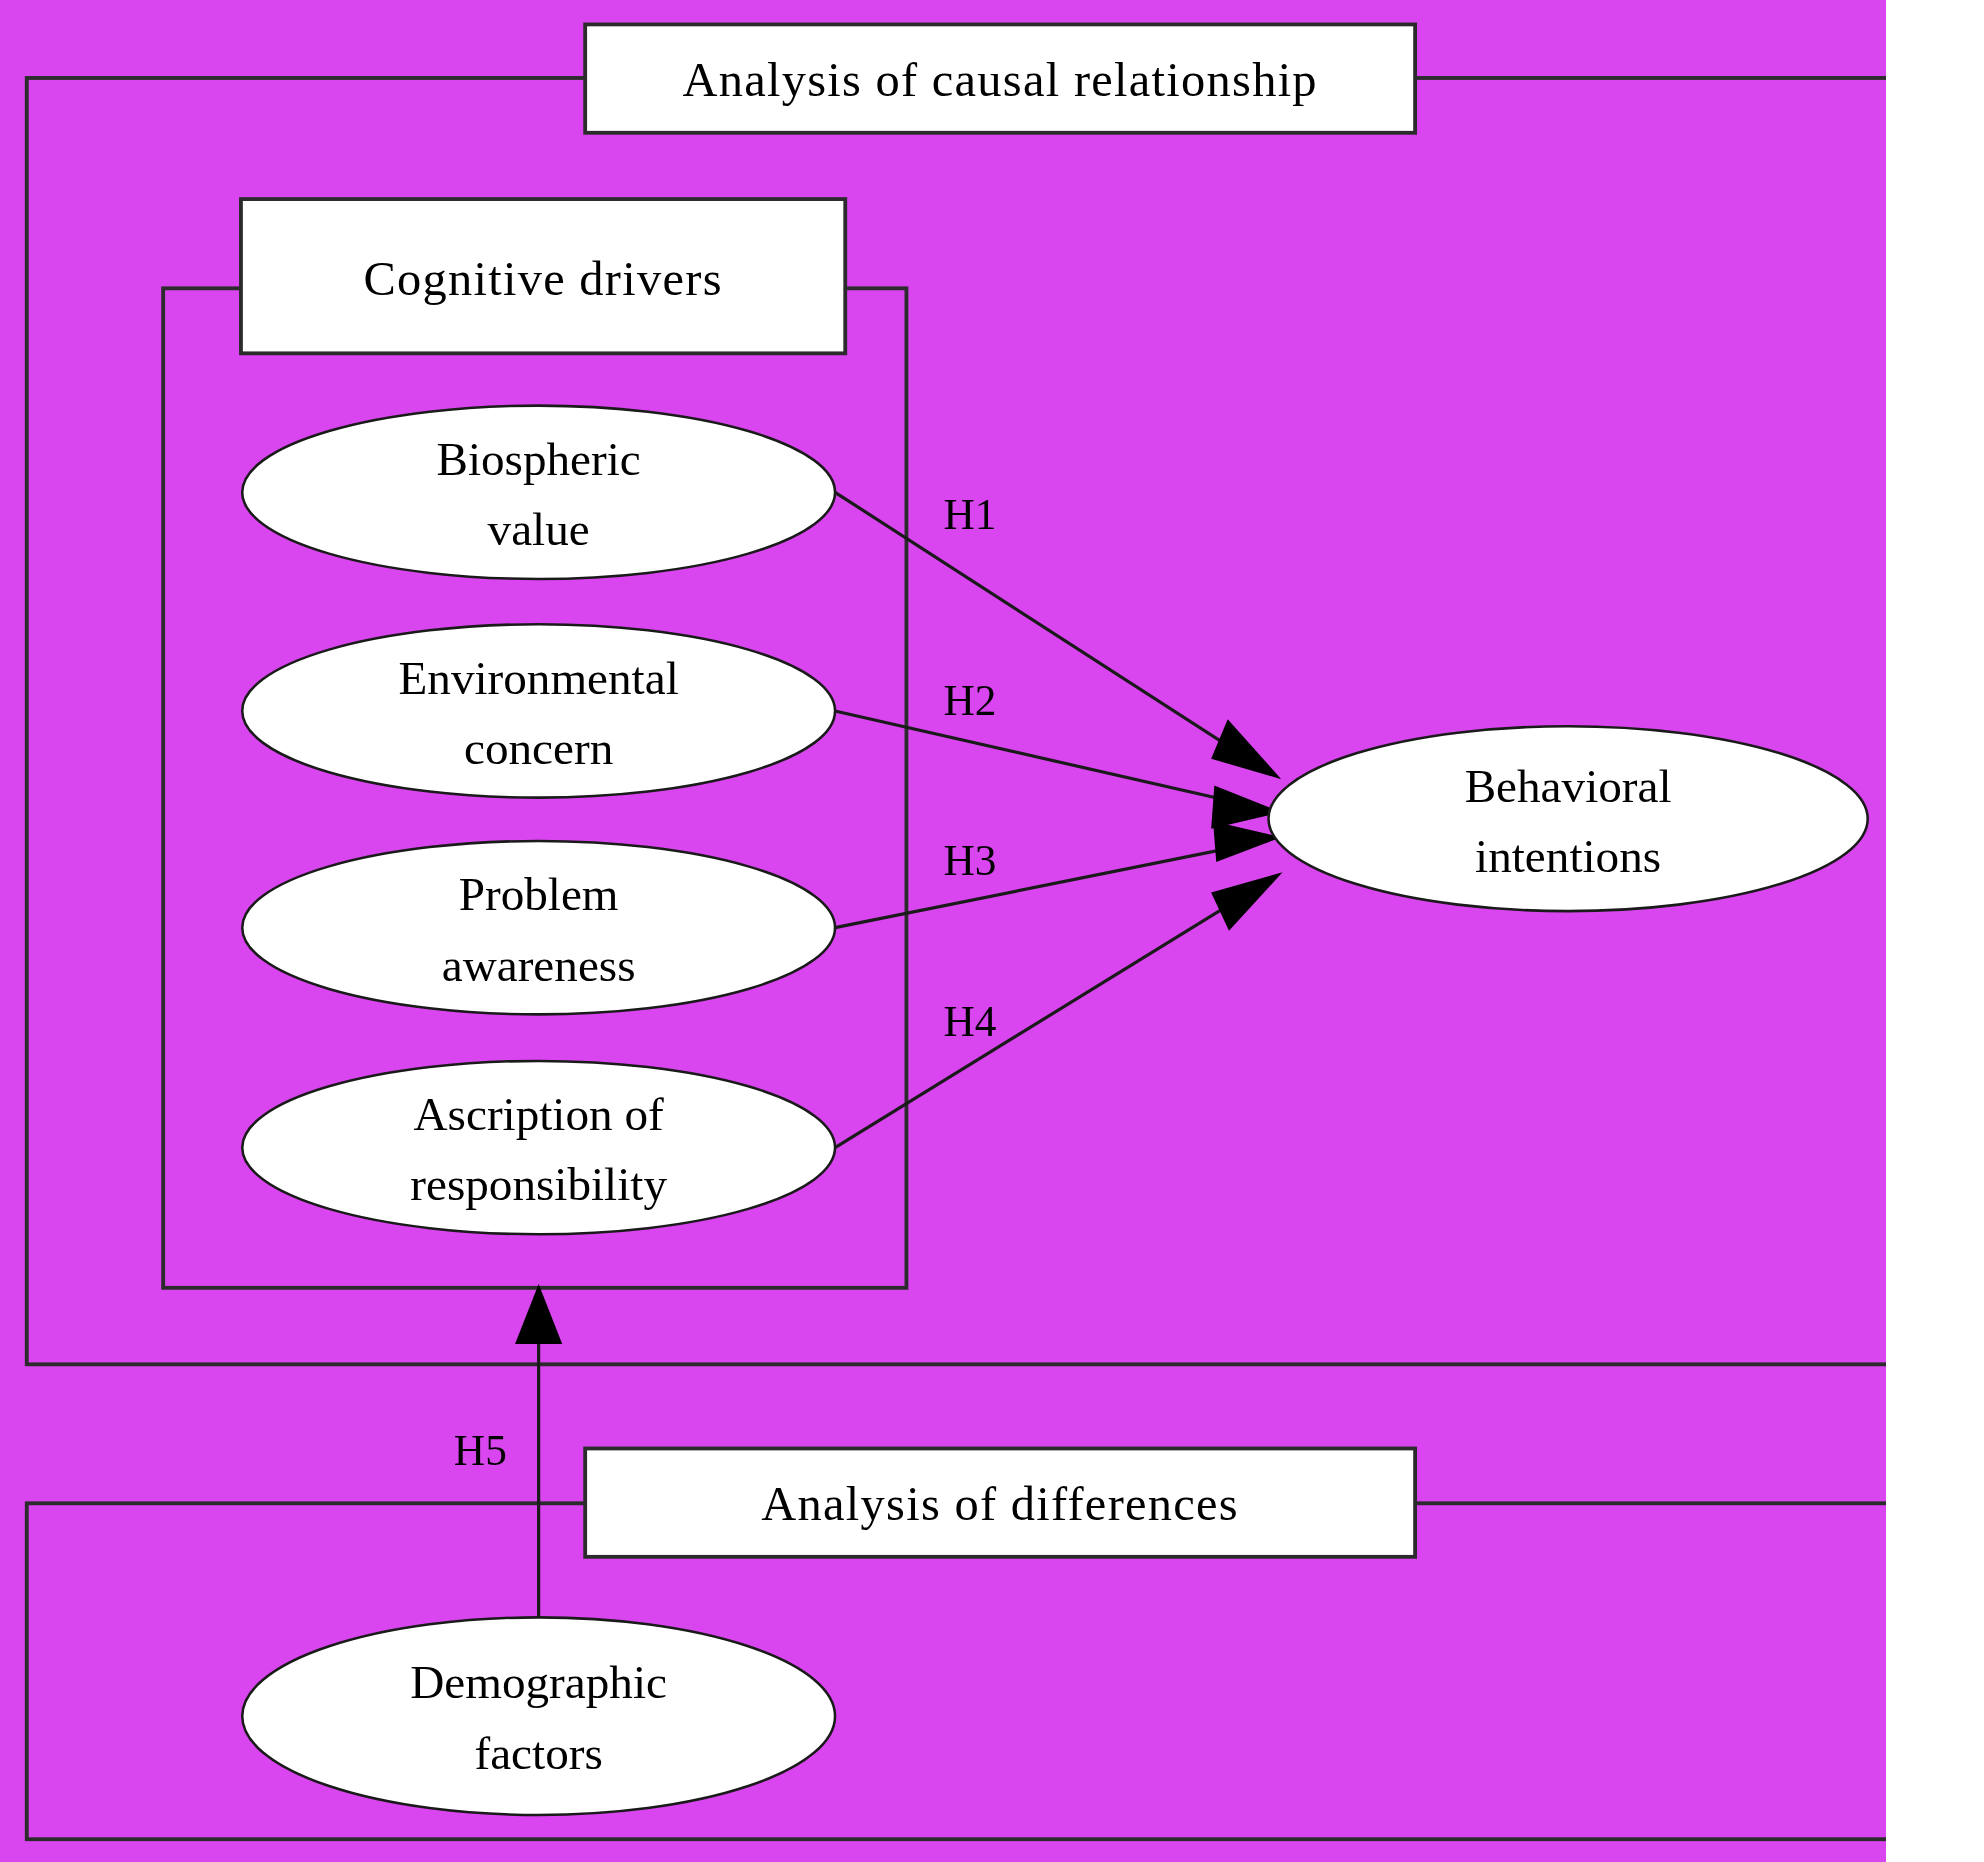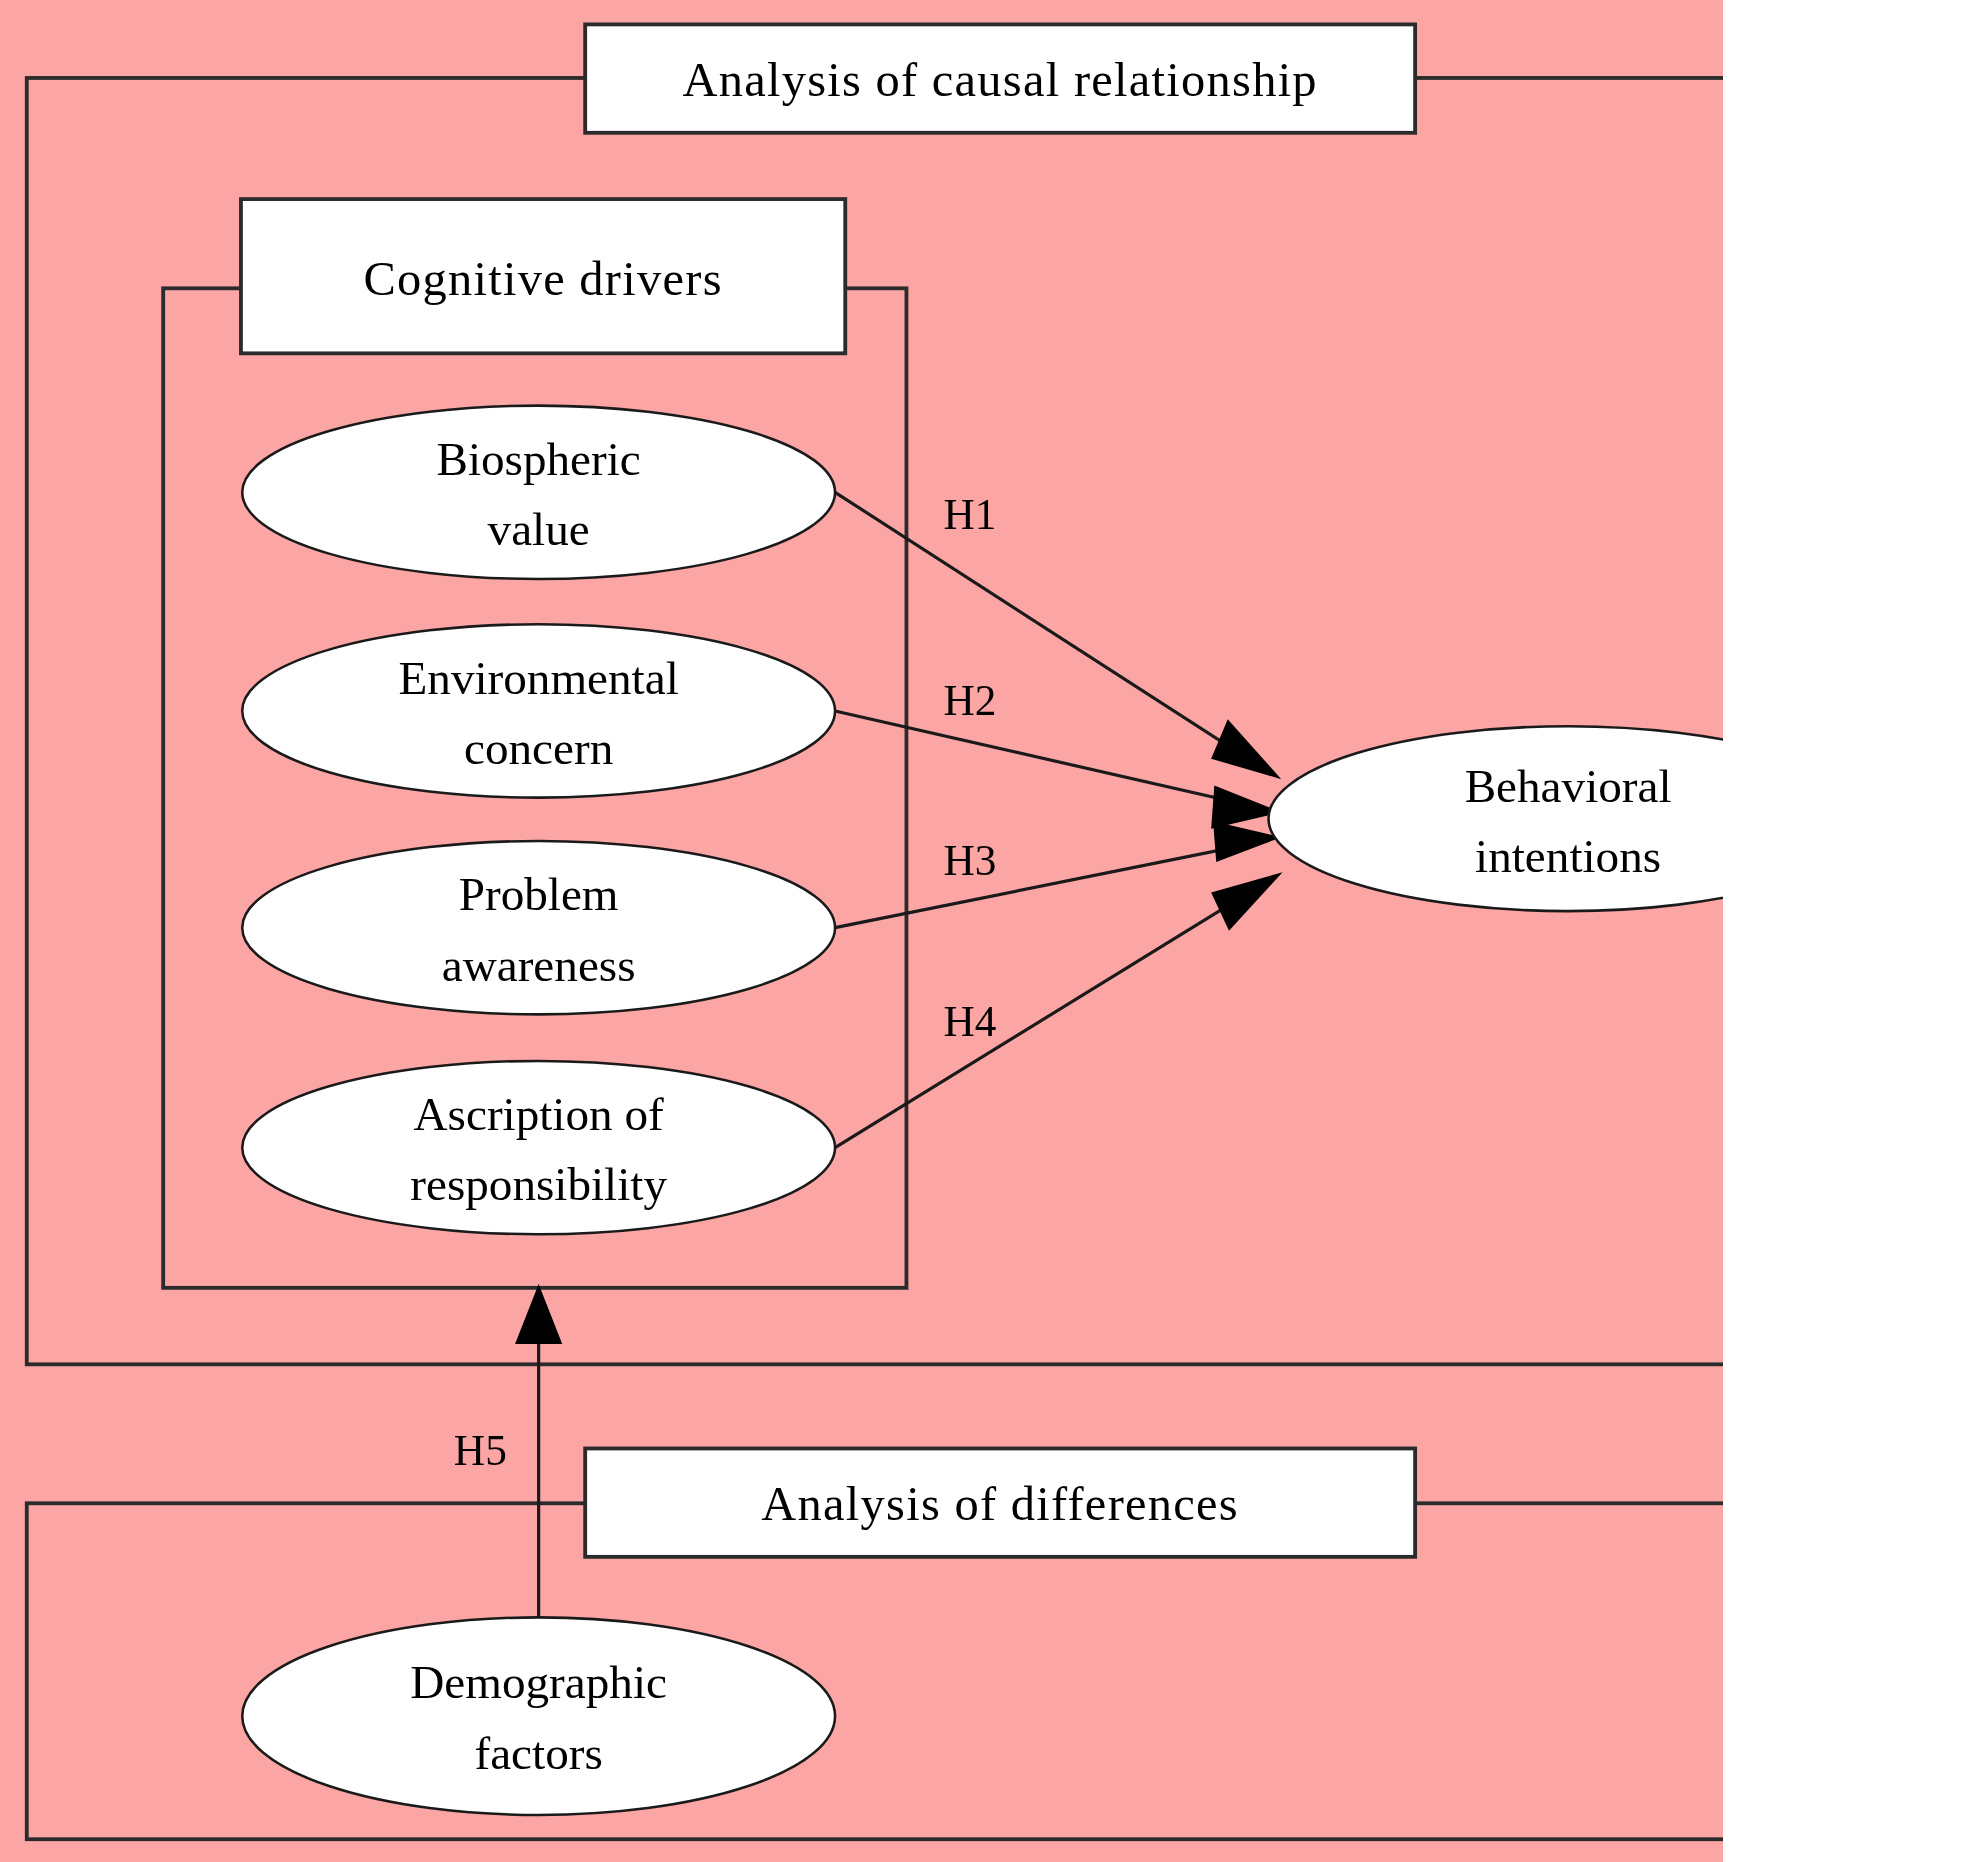--- a/index.html
+++ b/index.html
@@ -5,23 +5,23 @@
   html, body {
     margin: 0;
     padding: 0;
     background: #ffffff;
   }
   body {
     font-family: "Liberation Serif", "DejaVu Serif", serif;
   }
   #canvas {
     position: relative;
-    width: 1723px;
+    width: 1886px;
     height: 1863px;
-    background: #fca5a5;
+    background: #d946ef;
     overflow: hidden;
   }
   svg.diagram {
     position: absolute;
     top: 0;
     left: 0;
     width: 1985px;
     height: 1863px;
   }
   .frame-rect {

